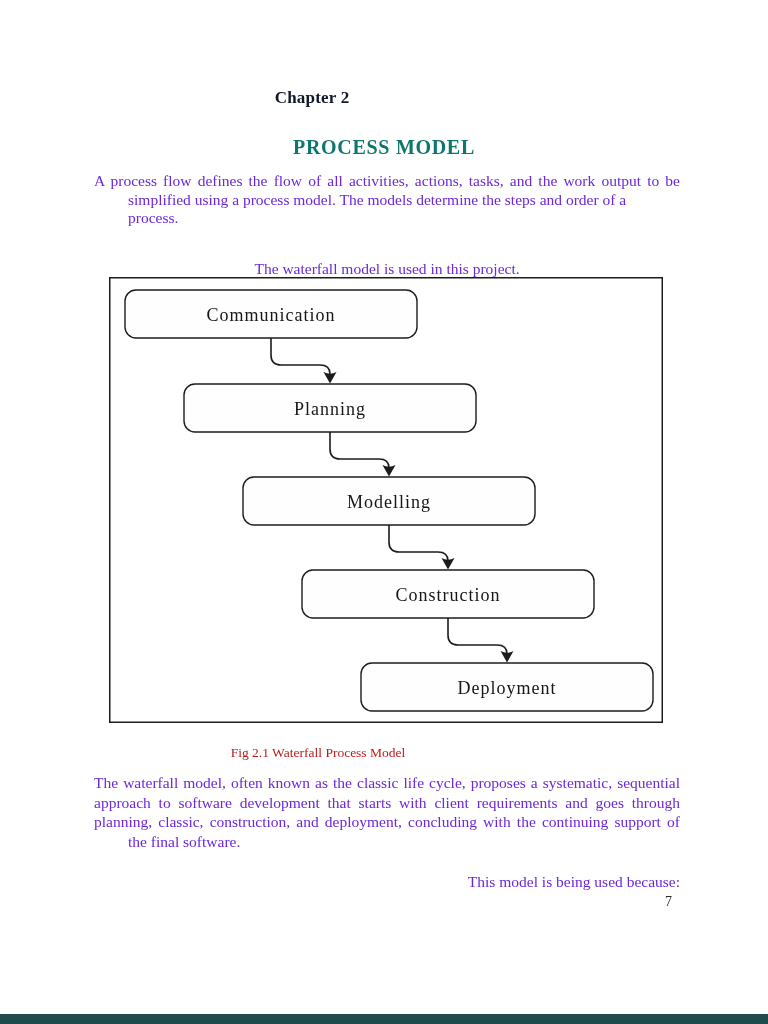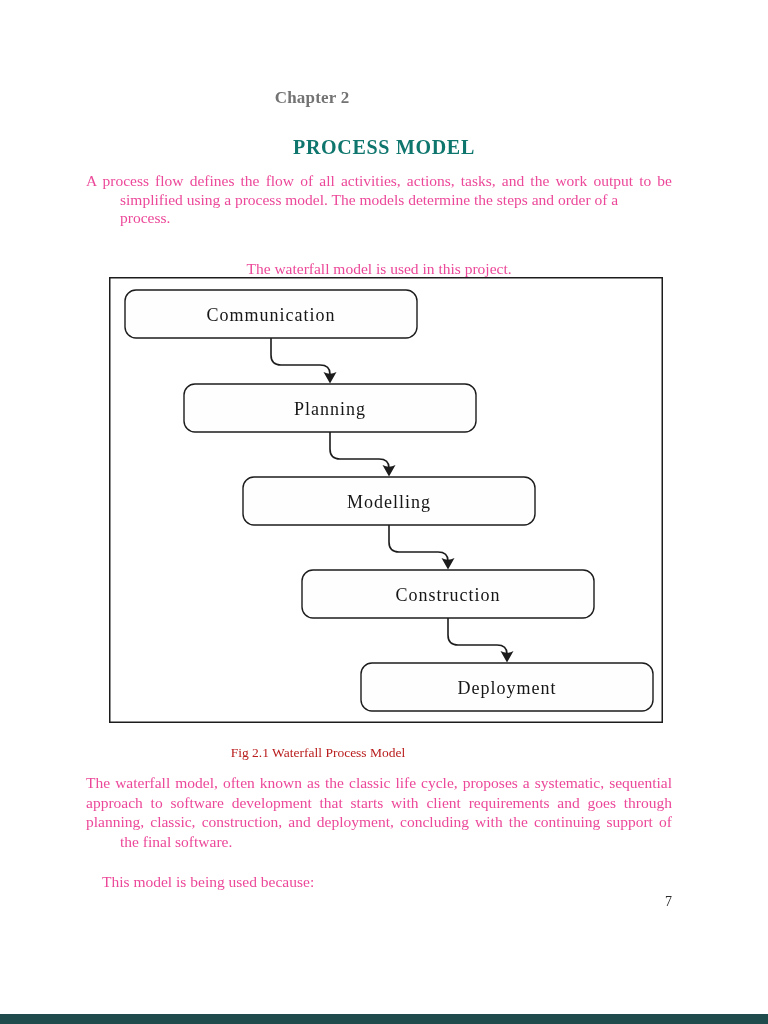--- a/index.html
+++ b/index.html
@@ -5,36 +5,36 @@
   html,body{margin:0;padding:0;}
   body{
     width:768px;height:1024px;background:#ffffff;
     font-family:"Liberation Serif","DejaVu Serif",serif;
     color:#1f1f1f;
   }
   .sheet{position:relative;width:768px;height:1024px;background:#ffffff;overflow:hidden;}
 
   .chapter-title{
     position:absolute;top:88px;left:0;width:624px;text-align:center;
-    font-size:17px;font-weight:bold;color:#737373;letter-spacing:0.2px;
+    font-size:17px;font-weight:bold;color:#0f172a;letter-spacing:0.2px;
   }
   .section-title{
     position:absolute;top:136px;left:0;width:768px;text-align:center;
     font-size:20px;font-weight:bold;color:#0f766e;letter-spacing:0.7px;
   }
 
-  .para{position:absolute;left:86px;width:586px;font-size:15.5px;color:#ec4899;}
+  .para{position:absolute;left:94px;width:586px;font-size:15.5px;color:#6d28d9;}
   .para .jline{text-align:justify;text-align-last:justify;}
   .para .lline{text-align:left;margin-left:34px;}
   #para1{top:172px;}
   #para1 div{line-height:18.6px;}
   #para2{top:238px;line-height:18.6px;text-align:center;margin-top:22px;}
   #para3{top:773px;}
   #para3 div{line-height:19.6px;}
-  #para4{top:872px;line-height:19.6px;text-align:left;margin-left:16px;}
+  #para4{top:872px;line-height:19.6px;text-align:right;}
 
   .figure{position:absolute;left:109px;top:277px;width:554px;height:358px;}
   .figure svg{display:block;}
   .flow-node-rect{fill:#fefefe;stroke:#1c1c1c;stroke-width:1.4px;}
   .flow-frame{fill:#ffffff;stroke:#1c1c1c;stroke-width:1.5px;}
   .flow-connector{fill:none;stroke:#1c1c1c;stroke-width:1.6px;}
   .flow-arrowhead{fill:#1c1c1c;stroke:none;}
   .flow-label{
     font-family:"Liberation Serif","DejaVu Serif",serif;
     font-size:18px;letter-spacing:1px;fill:#161616;

